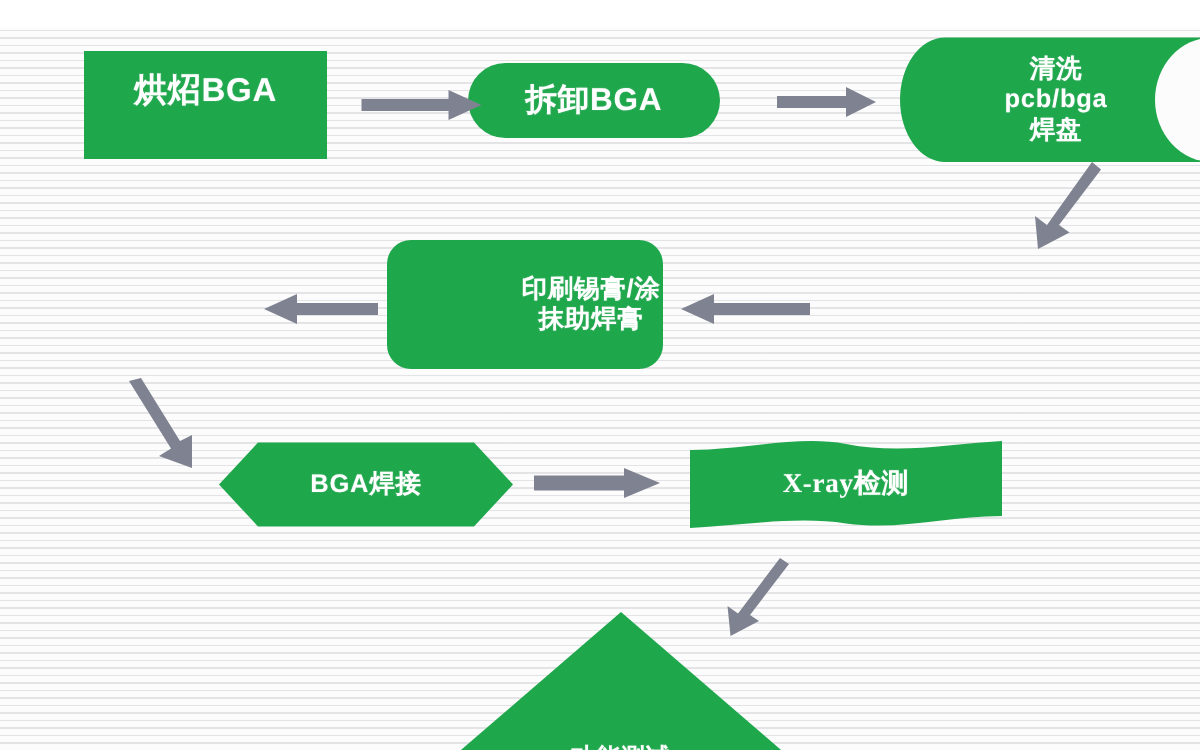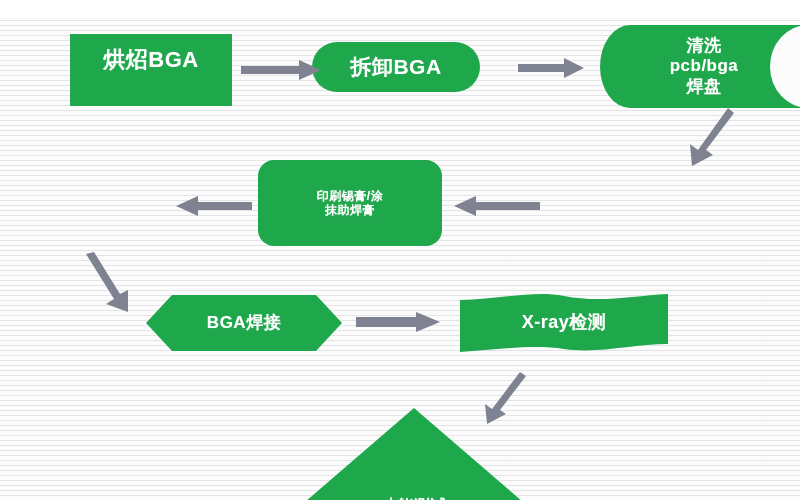--- a/index.html
+++ b/index.html
@@ -34,21 +34,21 @@
     white-space:pre-line;pointer-events:none;
   }
   .arrow{position:absolute;z-index:3;}
   .arrow svg{display:block;overflow:visible;}
 </style>
 </head>
 <body>
 
 <div id="canvas">
 
-  <div class="node" style="left:70px;top:34px;width:162px;height:52px;border-radius:30px;">
+  <div class="node" style="left:56px;top:34px;width:162px;height:52px;border-radius:30px;">
     <svg width="162" height="72" viewBox="0 0 162 72">
       <rect x="0" y="0" width="162" height="72" fill="#1fa74c"></rect>
     </svg>
     <div class="label" style="font-size:22px;">烘炤BGA</div>
   </div>
 
   <div class="node" style="left:312px;top:42px;width:168px;height:50px;">
     <svg width="168" height="50" viewBox="0 0 168 50">
       <rect x="0" y="0" width="168" height="50" rx="25" ry="25" fill="#1fa74c"></rect>
     </svg>
@@ -64,38 +64,38 @@
     <div class="label" style="font-size:17px;padding-right:26px;">清洗
 pcb/bga
 焊盘</div>
   </div>
 
 
   <div class="node" style="left:258px;top:160px;width:184px;height:86px;">
     <svg width="184" height="86" viewBox="0 0 184 86">
       <rect x="0" y="0" width="184" height="86" rx="16" ry="16" fill="#1fa74c"></rect>
     </svg>
-    <div class="label" style="font-size:12px;">印刷锡膏/涂
+    <div class="label" style="font-size:17px;padding-left:44px;">印刷锡膏/涂
 抹助焊膏</div>
   </div>
 
 
   <div class="node" style="left:146px;top:295px;width:196px;height:56px;text-decoration:underline;">
     <svg width="196" height="56" viewBox="0 0 196 56">
       <polygon points="26,0 170,0 196,28 170,56 26,56 0,28" fill="#1fa74c"></polygon>
     </svg>
     <div class="label" style="font-size:17px;">BGA焊接</div>
   </div>
 
   <div class="node" style="left:460px;top:294px;width:208px;height:58px;">
     <svg width="208" height="58" viewBox="0 0 208 58">
       <path d="M 0 6 C 36 6 72 -4 104 2 C 140 9 172 2 208 0
                L 208 50 C 172 50 140 60 104 55 C 72 50 36 56 0 58 Z" fill="#1fa74c"></path>
     </svg>
-    <div class="label" style="font-size:18px;">X-ray检测</div>
+    <div class="label" style="font-size:18px;font-family:Liberation Serif, serif;">X-ray检测</div>
   </div>
 
   <div class="node" style="left:298px;top:408px;width:232px;height:100px;">
     <svg width="232" height="100" viewBox="0 0 232 100">
       <polygon points="116,0 232,100 0,100" fill="#1fa74c"></polygon>
     </svg>
     <div class="label" style="font-size:16px;padding-top:48px;">功能测试</div>
   </div>
 
   <div class="arrow" style="left:241px;top:60px;">

